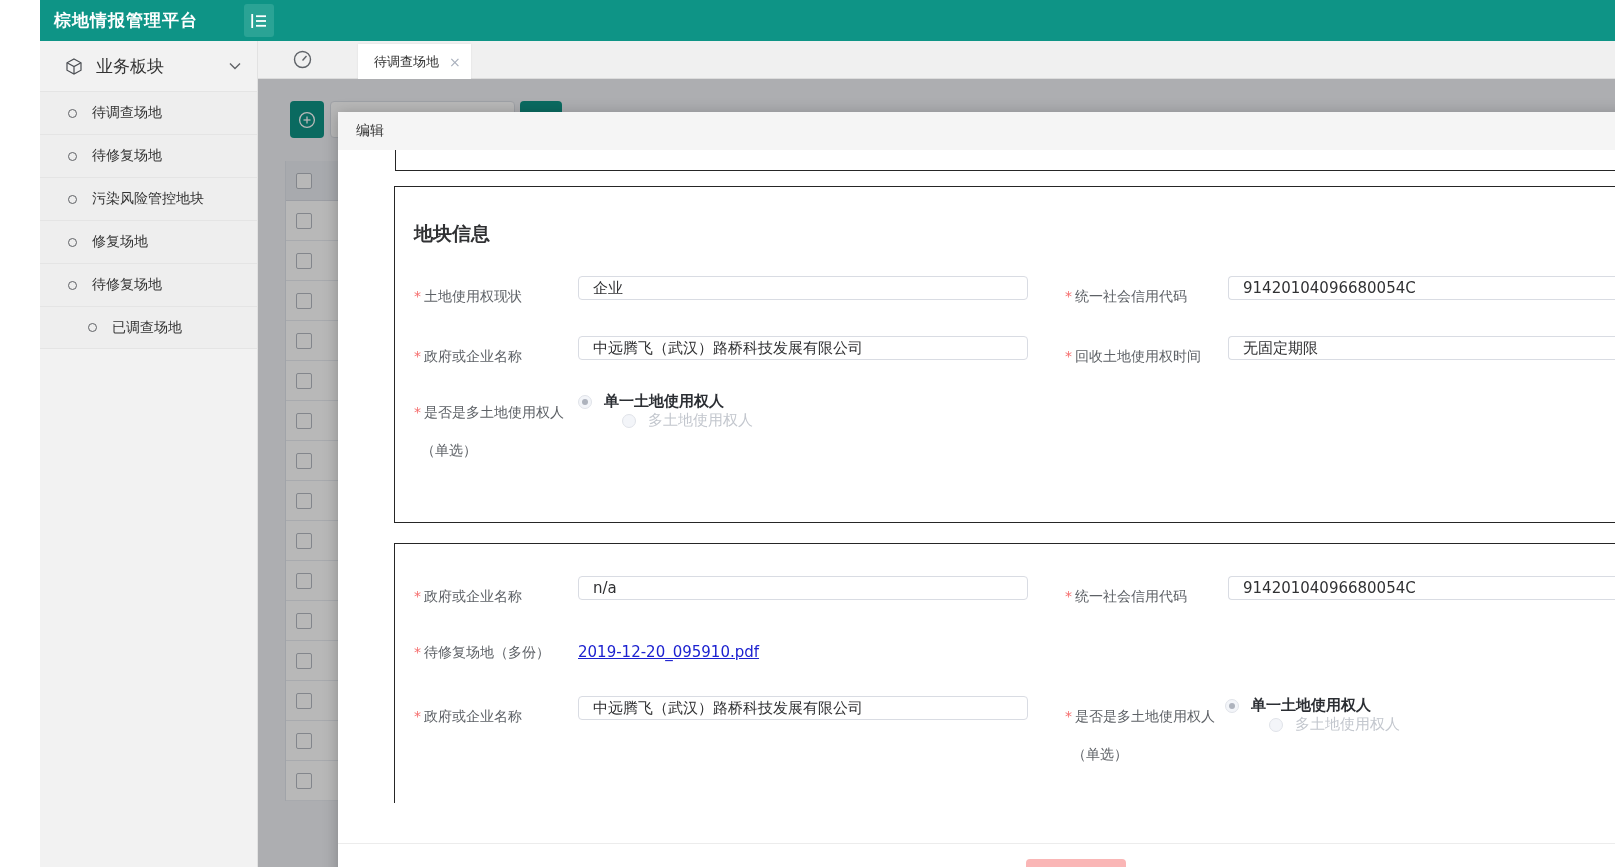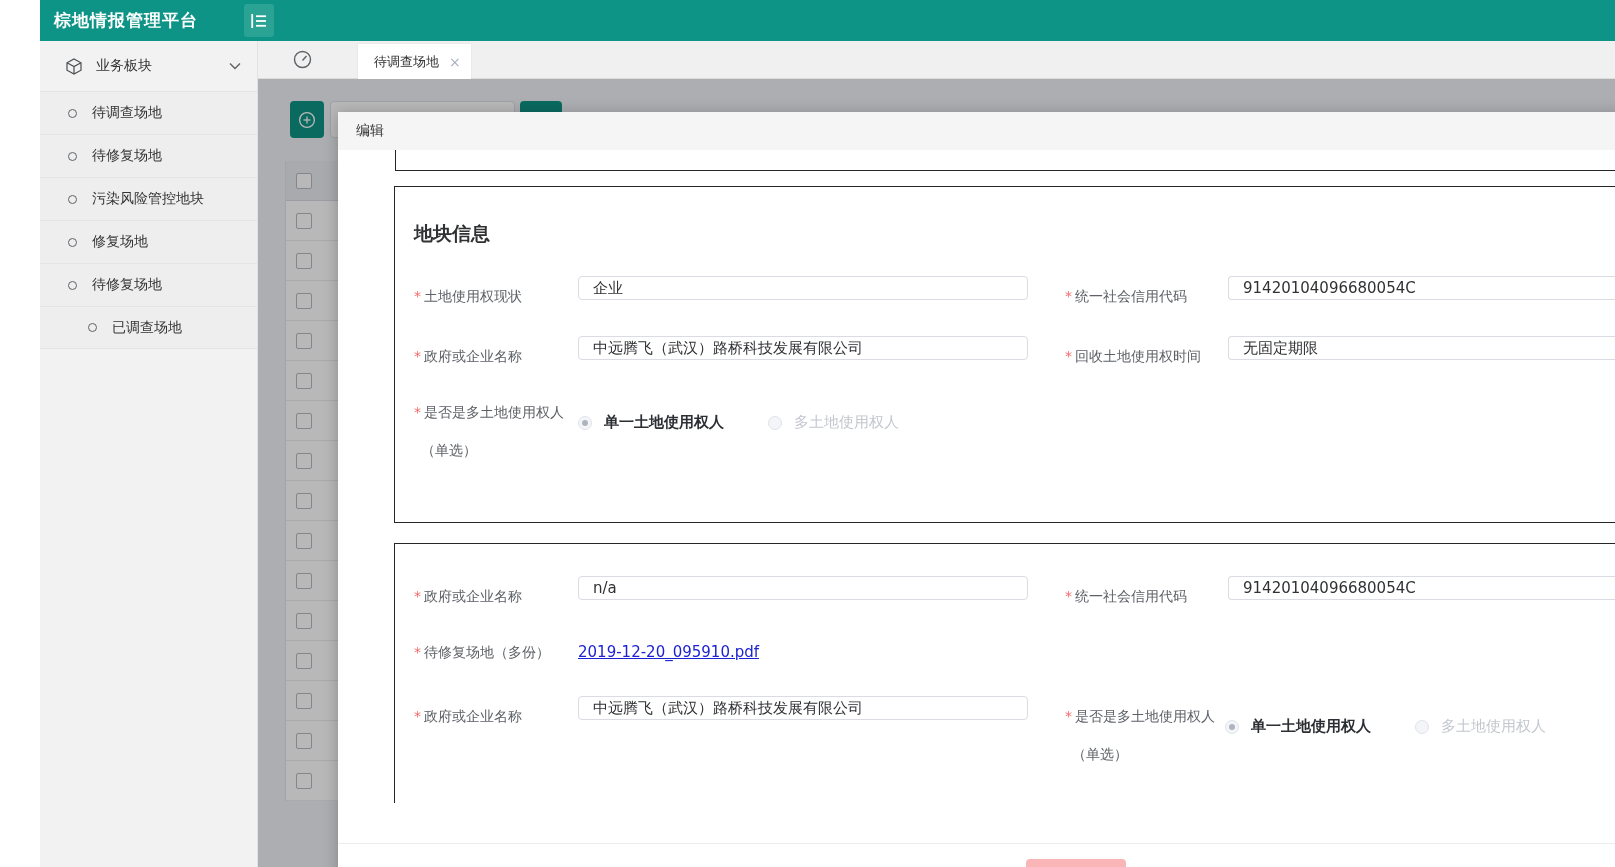--- a/index.html
+++ b/index.html
@@ -7,21 +7,21 @@
     font-family:"DejaVu Sans","Liberation Sans",sans-serif; }
   .app { position:relative; width:1615px; height:867px; background:#e5e5e5; overflow:hidden;margin-left:40px; }
 
   
   .topbar { position:absolute; left:0; top:0; width:100%; height:41px; background:#0e9486; display:flex; align-items:center; z-index:5; }
   .topbar .title { color:#fff; font-size:17px; font-weight:bold; padding-left:14px; letter-spacing:1px; width:204px; }
   .fold-btn { width:30px; height:33px; background:#2aa395; border-radius:3px; display:flex; align-items:center; justify-content:center; cursor:pointer; }
 
   
   .sidebar { position:absolute; left:0; top:41px; width:218px; bottom:0; background:#f2f2f2; border-right:1px solid #e2e2e2; }
-  .side-section { height:50px; display:flex; align-items:center; padding:0 16px 0 26px; font-size:14px; color:#333; cursor:pointer; }
+  .side-section { height:50px; display:flex; align-items:center; padding:0 16px 0 26px; font-size:17px; color:#333; cursor:pointer; }
   .side-section .lbl { margin-left:14px; flex:1; }
   .side-item { height:43px; display:flex; align-items:center; padding-left:28px; font-size:14px; color:#333; border-top:1px solid #e4e4e4; background:#eeeeee; cursor:pointer; }
   .side-item:last-child { border-bottom:1px solid #e4e4e4;padding-left:48px; }
   .dot { width:9px; height:9px; border:1px solid #606266; border-radius:50%; background:transparent; flex:none; }
   .side-item .lbl { margin-left:15px; }
 
   
   .main { position:absolute; left:218px; top:41px; right:0; bottom:0; }
   .tabbar { position:relative; height:38px; background:#f0f0f0; border-bottom:1px solid #dcdcdc; display:flex; align-items:center; }
   .dash-ico { margin-left:35px; }
@@ -56,21 +56,21 @@
   .frow { position:absolute; left:19px; right:0; display:flex; align-items:flex-start; }
   .flabel { width:164px; font-size:14px; color:#5d6166; line-height:40px; flex:none; }
   .flabel2 { width:163px; margin-left:37px; }
   .req { color:#f56c6c; margin-right:3px; }
   .finput { width:450px; height:24px; border:1px solid #d9dce3; border-radius:4px; background:#fff; padding:0 14px; font-size:15px; color:#303133; font-family:inherit; flex:none; }
   .finput.cut { width:432px; border-right:none; border-radius:4px 0 0 4px; }
   .stack { line-height:22px; padding-top:9px; }
   .stack .l1 { display:block; }
   .stack .l2 { display:block; margin-top:16px; padding-left:7px; }
 
-  .radio-group { display:flex; align-items:flex-end; height:40px; }
+  .radio-group { display:flex; align-items:flex-start; height:40px;flex-direction:column; }
   .radio { display:flex; align-items:center; cursor:pointer; }
   .radio .circ { width:14px; height:14px; border-radius:50%; border:1px solid #e0e3e9; background:#f3f5f9; position:relative; flex:none; }
   .radio.sel .circ::after { content:""; position:absolute; left:3px; top:3px; width:6px; height:6px; border-radius:50%; background:#aeb3bd; }
   .radio .rlbl { margin-left:12px; font-size:15px; }
   .radio.sel .rlbl { color:#2b2e33; font-weight:bold; }
   .radio.dis .rlbl { color:#c3c7ce; }
   .radio + .radio { margin-left:44px; }
 
   .file-link { font-size:15px; color:#1d22d0; line-height:20px; }
   .link-row { align-items:center; }

